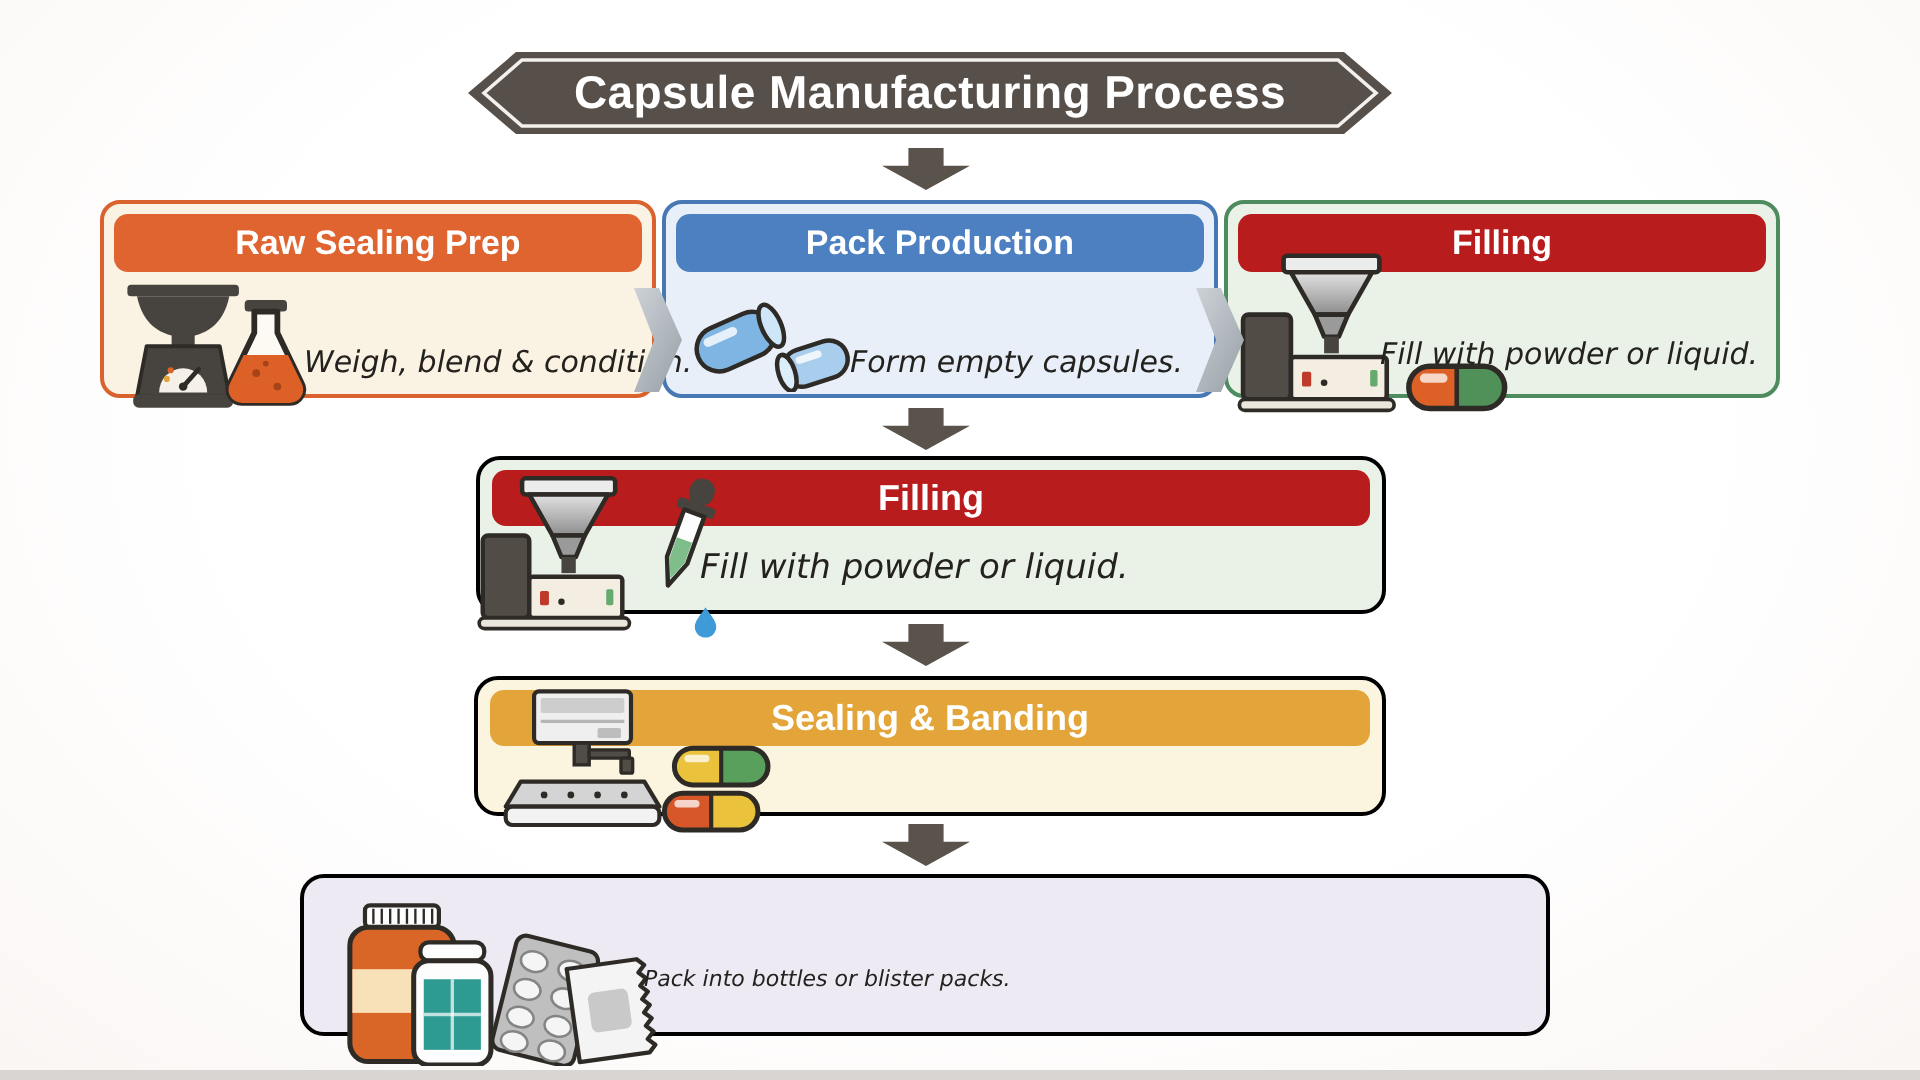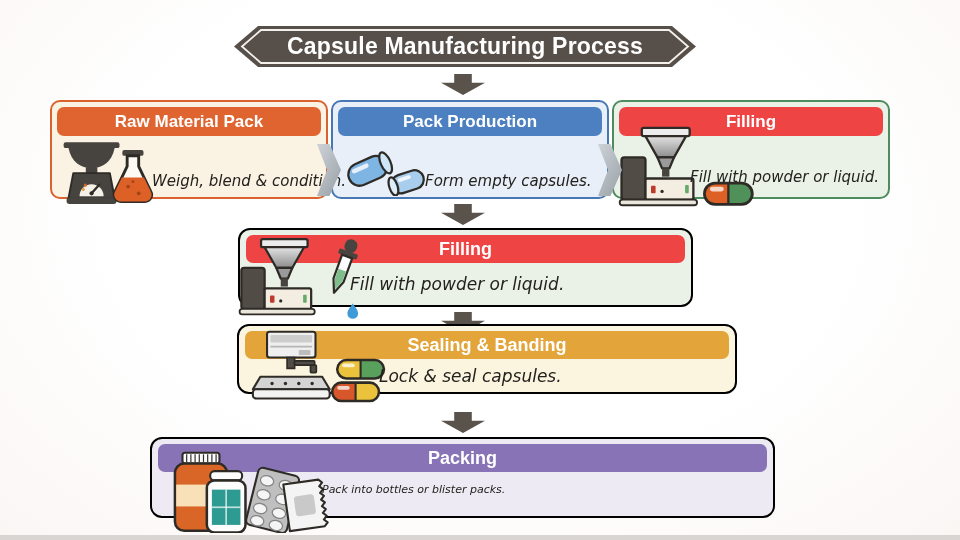--- a/index.html
+++ b/index.html
@@ -21,21 +21,21 @@
   .stage-row{position:absolute;left:50px;top:100px;width:840px;height:99px;display:flex;gap:3px;}
   .panel{position:relative;flex:1;border-radius:10px;border:2px solid;box-sizing:border-box;}
   .theme-orange{background:#faf2e2;border-color:#d9622e;}
   .theme-blue{background:#e8eff8;border-color:#4878b4;}
   .theme-green{background:#eaf2e8;border-color:#4e8b5f;}
   .theme-greenbox{background:#eaf2e8;border-color:#66705f;}
   .theme-amber{background:#fbf4df;border-color:#c9952c;}
   .theme-purple{background:#edeaf3;border-color:#5e4b87;}
   .stage-header{position:relative;z-index:1;margin:5px 5px 0;height:29px;line-height:29px;text-align:center;
     color:#fff;font-weight:bold;font-size:17px;border-radius:7px;}
-  .hdr-orange{background:#e0642f}.hdr-blue{background:#4c80c1}.hdr-green{background:#ef4444}
+  .hdr-orange{background:#e0642f}.hdr-blue{background:#4c80c1}.hdr-green{background:#b91c1c}
   .hdr-amber{background:#e3a53a}.hdr-purple{background:#8773b5}
   .stage-desc{position:absolute;z-index:2;white-space:nowrap;font-family:"DejaVu Sans",sans-serif;font-style:italic;color:#24221e;}
   .desc-raw{left:100px;top:70px;font-size:15px;}
   .desc-shell{left:92px;top:70px;font-size:15px;}
   .desc-fill{left:76px;top:66px;font-size:15px;}
   .desc-fill2{left:110px;top:44px;font-size:17px;}
   .desc-seal{left:140px;top:40px;font-size:17px;}
   .desc-pack{left:170px;top:44px;font-size:11px;}
   .stage-icon{position:absolute;z-index:2;}
   .icon-raw{left:4px;bottom:-12px;width:100px;}
@@ -47,21 +47,21 @@
 
   
   .chev{position:absolute;top:44px;width:24px;height:52px;z-index:3;
     background:linear-gradient(120deg,#cdd2d6,#97a0a7);
     clip-path:polygon(0 0,52% 0,100% 50%,52% 100%,0 100%,42% 50%);}
   .chev1{left:267px}.chev2{left:548px}
 
   
   .stack-box{position:absolute;border-radius:12px;border:2px solid;box-sizing:border-box;}
   .box-fill{left:238px;top:228px;width:455px;height:79px;}
-  .box-seal{left:237px;top:324px;width:500px;height:70px;}
+  .box-seal{left:237px;top:338px;width:456px;height:70px;}
   .box-pack{left:150px;top:437px;width:625px;height:81px;}
   .stack-box .stage-header{margin:5px 6px 0;height:28px;line-height:28px;font-size:18px;}
 </style>
 </head>
 <body>
 
 <div id="canvas">
 
   <div class="banner">
     <svg width="462" height="43" viewBox="0 0 462 43">
@@ -69,21 +69,21 @@
       <polygon points="8,21.5 27,5 435,5 454,21.5 435,38 27,38" fill="none" stroke="#f4f1ec" stroke-width="1.8"></polygon>
     </svg>
     <span class="banner-label">Capsule Manufacturing Process</span>
   </div>
 
   <div class="down-arrow a1"></div>
 
   <div class="stage-row">
 
     <div class="panel theme-orange">
-      <div class="stage-header hdr-orange">Raw Material Pack</div>
+      <div class="stage-header hdr-orange">Raw Sealing Prep</div>
       <svg class="stage-icon icon-raw" viewBox="0 0 104 86">
         <rect x="8" y="17" width="58" height="6" rx="2" fill="#474440"></rect>
         <path d="M13 23 C16 38 26 44 37 44 C48 44 58 38 61 23 Z" fill="#474440"></path>
         <rect x="31" y="43" width="12" height="6" fill="#474440"></rect>
         <path d="M18 49 L56 49 L61 75 L13 75 Z" fill="#474440" stroke="#2e2b27" stroke-width="2" stroke-linejoin="round"></path>
         <path d="M24.5 73 A12.5 12.5 0 1 1 49.5 73 Z" fill="#f6f1e8"></path>
         <circle cx="37" cy="70" r="2.2" fill="#2e2b27"></circle>
         <path d="M37 70 L45 61" stroke="#2e2b27" stroke-width="2.4" stroke-linecap="round"></path>
         <circle cx="28.5" cy="66" r="1.6" fill="#e2a43a"></circle>
         <circle cx="30.5" cy="61.5" r="1.6" fill="#d96527"></circle>
@@ -201,27 +201,25 @@
       <path d="M136 36 L119 36 A11 11 0 0 0 108 47 A11 11 0 0 0 119 58 L136 58 Z" fill="#eac23b"></path>
       <rect x="108" y="36" width="56" height="22" rx="11" fill="none" stroke="#2e2b27" stroke-width="3"></rect>
       <line x1="136" y1="36" x2="136" y2="58" stroke="#2e2b27" stroke-width="2.5"></line>
       <rect x="114" y="40" width="15" height="4.5" rx="2.25" fill="#ffffff" opacity="0.75"></rect>
       <rect x="102" y="63" width="56" height="22" rx="11" fill="#eac23b"></rect>
       <path d="M130 63 L113 63 A11 11 0 0 0 102 74 A11 11 0 0 0 113 85 L130 85 Z" fill="#d8572a"></path>
       <rect x="102" y="63" width="56" height="22" rx="11" fill="none" stroke="#2e2b27" stroke-width="3"></rect>
       <line x1="130" y1="63" x2="130" y2="85" stroke="#2e2b27" stroke-width="2.5"></line>
       <rect x="108" y="67" width="15" height="4.5" rx="2.25" fill="#ffffff" opacity="0.75"></rect>
     </svg>
-    <span class="stage-desc desc-seal">Lock &amp; seal capsules.</span>
   </div>
 
   <div class="down-arrow a4"></div>
 
   <div class="stack-box box-pack theme-purple">
-    <div class="stage-header hdr-purple">Packing</div>
     <svg class="stage-icon icon-pack" viewBox="0 0 200 98">
       <rect x="22" y="2" width="44" height="13" rx="3" fill="#fdfdfd" stroke="#2e2b27" stroke-width="2.5"></rect>
       <g stroke="#2e2b27" stroke-width="1.4">
         <line x1="27" y1="4" x2="27" y2="13"></line>
           <line x1="32" y1="4" x2="32" y2="13"></line>
         <line x1="37" y1="4" x2="37" y2="13"></line>
           <line x1="42" y1="4" x2="42" y2="13"></line>
         <line x1="47" y1="4" x2="47" y2="13"></line>
           <line x1="52" y1="4" x2="52" y2="13"></line>
         <line x1="57" y1="4" x2="57" y2="13"></line>

